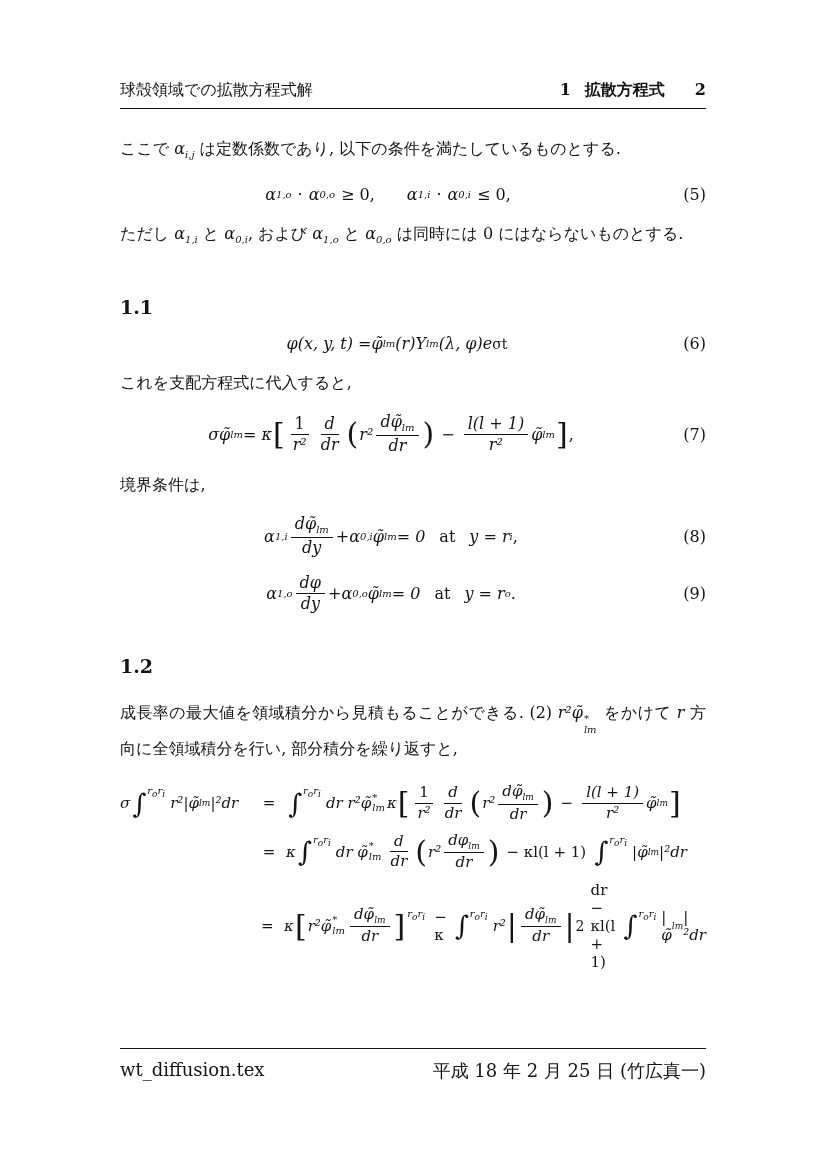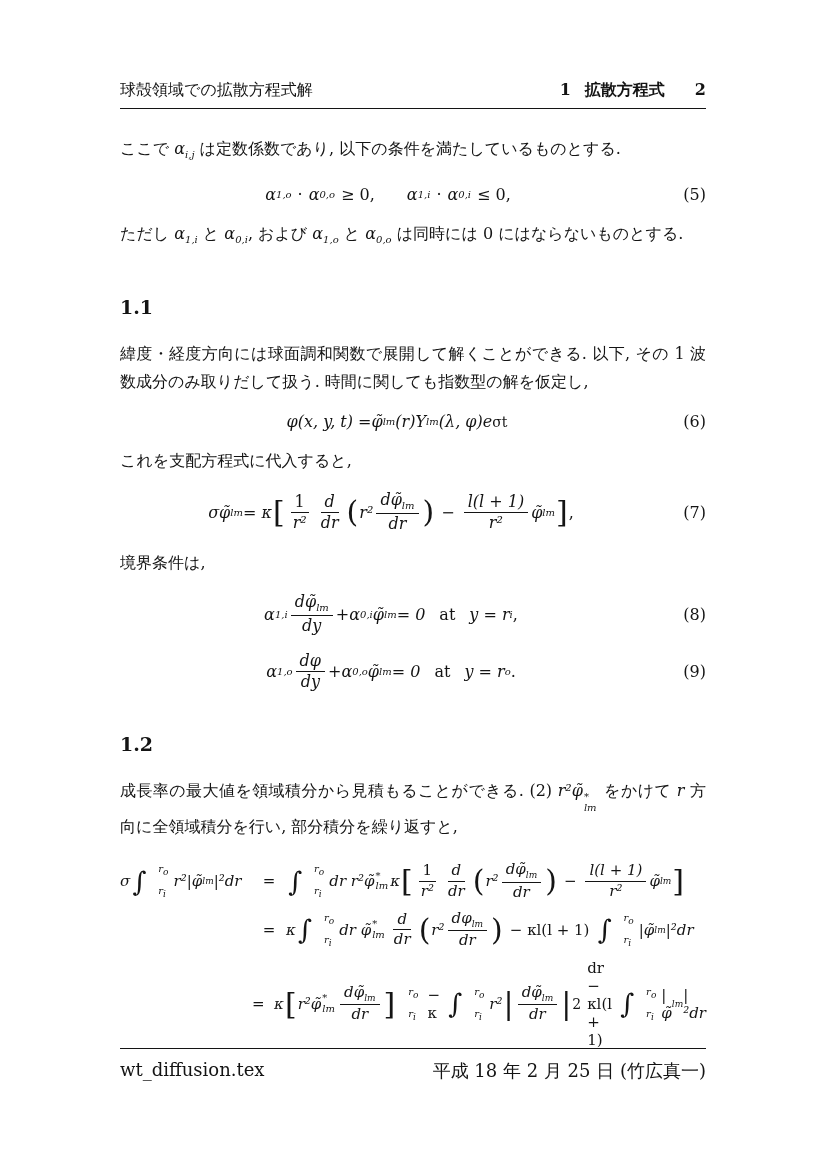--- a/index.html
+++ b/index.html
@@ -26,21 +26,21 @@
   .eq-tag{width:44px;text-align:right;font-style:normal;font-size:16px;}
   .frac{display:inline-flex;flex-direction:column;align-items:center;vertical-align:middle;margin:0 3px;line-height:1.15;text-align:center;}
   .frac .num{display:block;padding:0 4px 1px 4px;border-bottom:1px solid #141414;white-space:nowrap;}
   .frac .den{display:block;padding:1px 4px 0 4px;white-space:nowrap;}
   .bigd{font-size:30px;font-style:normal;line-height:0;vertical-align:middle;margin:0 1px;}
   .op{margin:0 6px;font-style:normal;}
   .qspace{display:inline-block;width:26px;}
   .atword{font-style:normal;margin:0 14px;}
   .igr{display:inline-flex;align-items:center;margin:0 2px;}
   .isym{font-size:27px;font-style:normal;line-height:1;}
-  .ilim{display:inline-flex;flex-direction:column;justify-content:space-between;height:36px;font-size:10px;font-style:italic;margin-left:12px;margin-right:3px;}
+  .ilim{display:inline-flex;justify-content:space-between;height:36px;font-size:10px;font-style:italic;margin-left:1px;margin-right:3px;}
   .ilim sub{font-size:8px;}
   .ss{display:inline-flex;flex-direction:column;align-items:flex-start;font-size:10px;font-style:italic;line-height:1.05;vertical-align:-4px;margin:0 2px 0 1px;}
   .ss .ss-t{font-style:normal;}
   .beq{margin-top:20px;font-size:15px;}
   .beq sub{font-size:9px;}
   .beq-row{display:flex;align-items:center;margin:9px 0;}
   .beq-lhs{width:132px;display:flex;justify-content:flex-start;align-items:center;}
   .beq-rel{width:34px;text-align:center;font-style:normal;}
   .beq-rhs{flex:1;display:flex;align-items:center;flex-wrap:nowrap;}
   .nw{white-space:nowrap;margin-left:12px;}
@@ -81,21 +81,20 @@
     </span>
     <span class="eq-tag">(5)</span>
   </div>
 
   <p class="para mt10"><span>ただし </span><span class="m">α</span><sub>1,i</sub><span> と </span><span class="m">α</span><sub>0,i</sub><span>, および </span><span class="m">α</span><sub>1,o</sub><span> と </span><span class="m">α</span><sub>0,o</sub><span> は同時には 0 にはならないものとする.</span></p>
 
   <div class="h2">
     <span class="h2num">1.1</span>
   </div>
 
-  <p class="para mt22"><span>緯度・経度方向には球面調和関数で展開して解くことができる. 以下, その 1 波数成分のみ取りだして扱う. 時間に関しても指数型の解を仮定し,</span></p>
 
   <div class="eqline">
     <span class="eq-center">
       <span class="m nw">φ(x, y, t) = </span>
       <span class="m">φ̃</span>
         <sub>lm</sub>
       <span class="m">(r)Y</span>
         <sub>lm</sub>
       <span class="m">(λ, φ)e</span>
         <sup>σt</sup>

